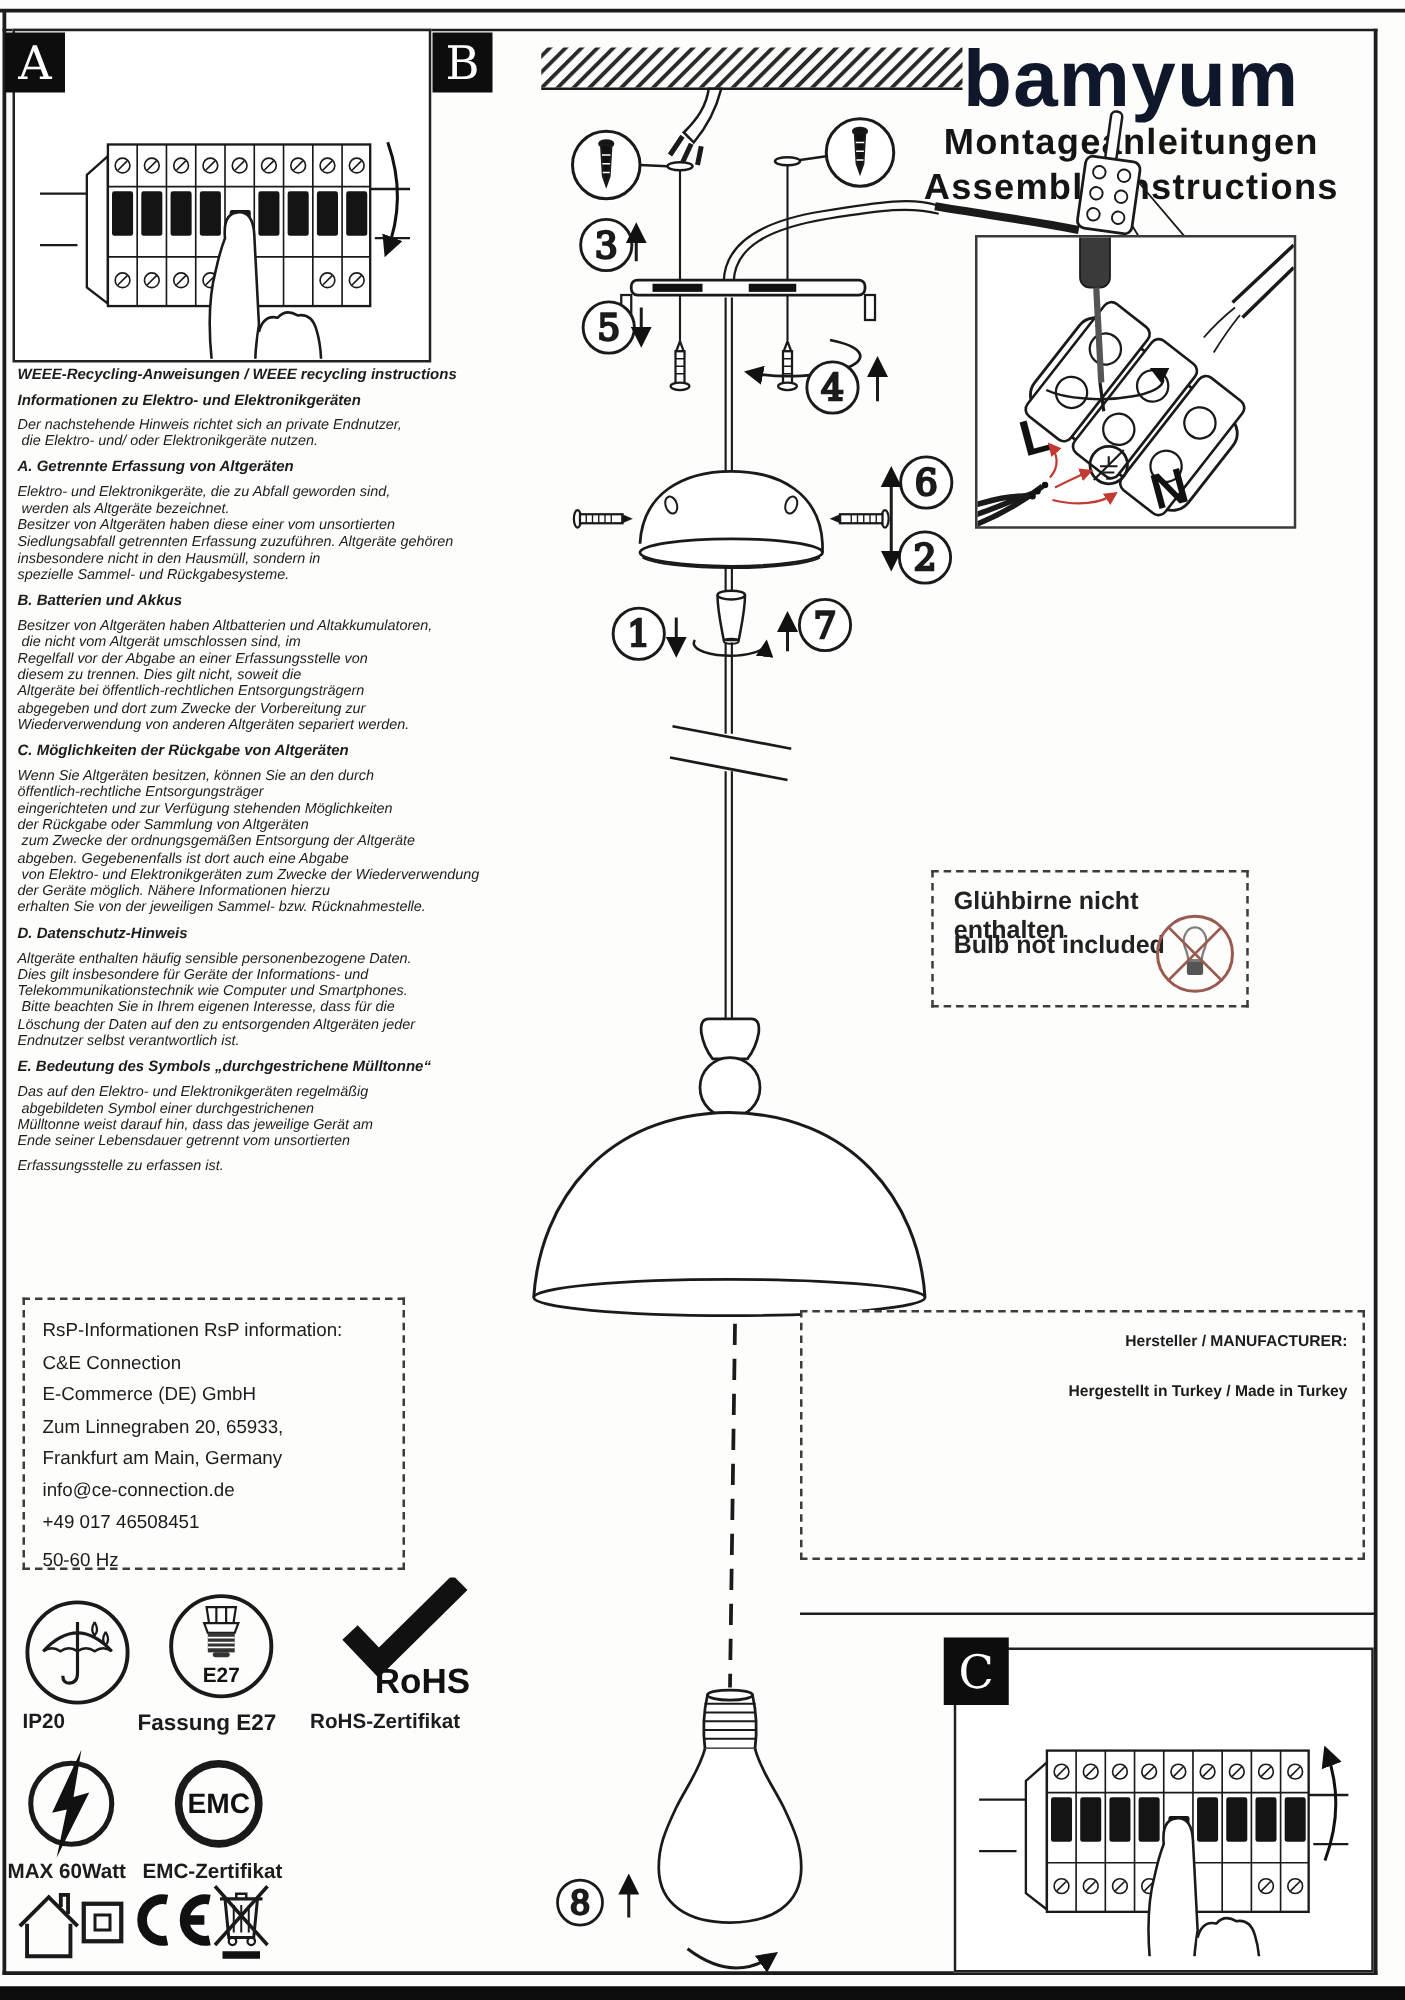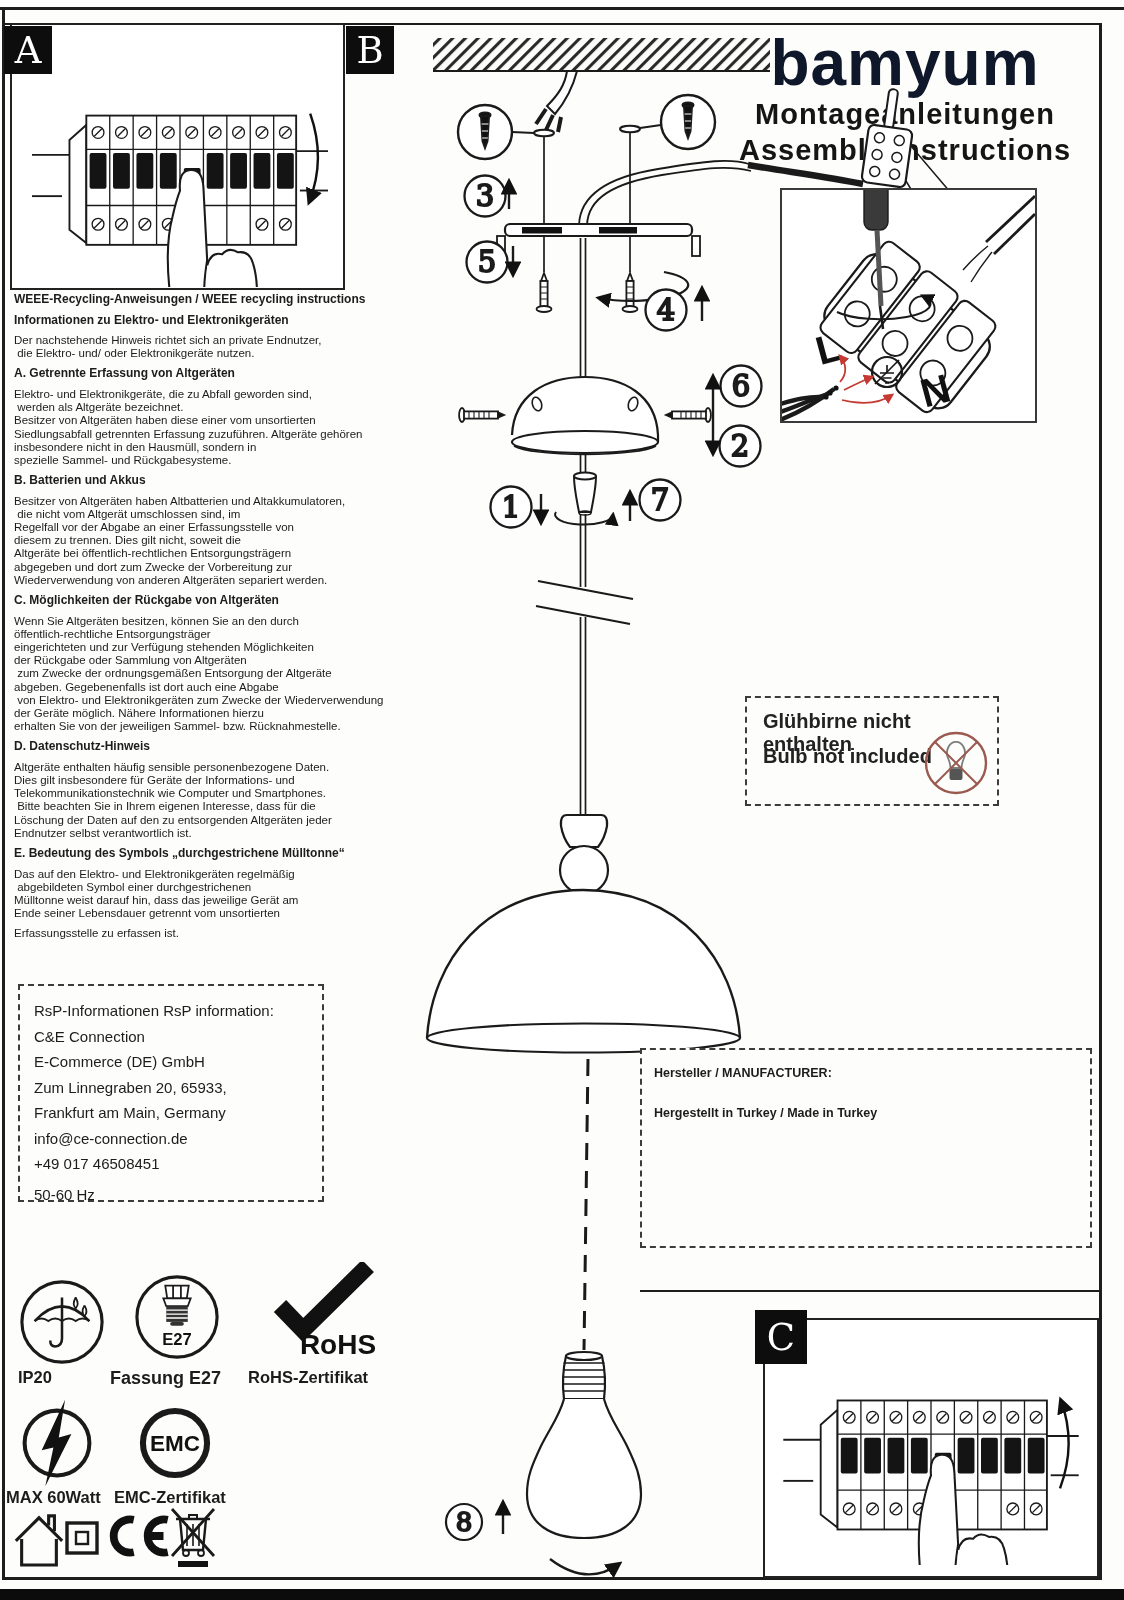--- a/index.html
+++ b/index.html
@@ -5,27 +5,27 @@
   * { margin:0; padding:0; box-sizing:border-box; }
   html,body { background:#e9e9e7; }
   body { width:1124px; height:1600px; position:relative; font-family:"Liberation Sans", sans-serif; color:#1c1c1c; }
   .page { position:absolute; left:0; top:0; width:1124px; height:1600px; background:#fdfdfc; overflow:hidden; }
   .abs { position:absolute; }
   .hline { background:#1d1d1d; height:2px; }
   .vline { background:#1d1d1d; width:3px; }
   .panel-label { background:#0d0d0d; color:#fff; font-family:"DejaVu Serif", serif; font-size:37px; display:flex; align-items:center; justify-content:center; }
   .boxed { border:2px solid #222; background:#fff; }
   .dashedbox { border:2px dashed #3c3c3c; background:#fdfdfc; }
-  .weee { width:462px; font-size:11.5px; line-height:13.2px; letter-spacing:0; }
+  .weee { width:462px; font-size:11.5px; line-height:13.2px; letter-spacing:0;font-style:italic; }
   .weee h3 { font-size:12px; line-height:13.5px; margin:7px 0 7px; font-weight:bold; }
   .weee .b { white-space:pre-wrap; margin-bottom:7px; }
   .brand-logo { font-size:64px; font-weight:bold; letter-spacing:1px; text-align:center; }
   .brand-sub { font-size:29px; font-weight:bold; letter-spacing:1px; text-align:center; color:#151515; }
   .rsp { font-size:15px; line-height:25.5px; padding:12px 14px; }
-  .manu { font-size:12.5px; font-weight:bold; line-height:26px; padding:10px 12px; }
+  .manu { font-size:12.5px; font-weight:bold; line-height:26px; padding:10px 12px;text-align:right; }
   .manu .b, .rsp .b { white-space:pre-wrap; }
   .notice-line { font-size:20px; font-weight:bold; color:#222; }
   .icon-label { font-size:16.5px; font-weight:bold; }
   .model-code { font-size:33px; font-weight:bold; letter-spacing:0.5px; }
   .numt { font-family:"DejaVu Serif", serif; font-size:29px; fill:#222; }
   .numt8 { font-family:"DejaVu Serif", serif; font-size:26px; fill:#222; }
   svg { display:block; }
   svg text { font-family:"Liberation Sans", sans-serif; }
 </style>
 </head>
@@ -377,21 +377,21 @@
     <div class="abs notice-line" style="left:16px;top:12px">Glühbirne nicht enthalten</div>
     <div class="abs notice-line" style="left:16px;top:47px">Bulb not included</div>
     <svg class="abs" style="left:174px;top:30px" width="70" height="70" viewBox="0 0 70 70" fill="none">
       <circle cx="35" cy="35" r="30" stroke="#9a5a50" stroke-width="2.4"></circle>
       <path d="M27,30 a9,11 0 1 1 16,0 q-2.5,6 -2.5,10 h-11 q0,-4 -2.5,-10 z" stroke="#7d7d7d" stroke-width="1.8"></path>
       <rect x="28.5" y="41" width="13" height="11" rx="2" fill="#555"></rect>
       <path d="M14,14 L56,56 M56,14 L14,56" stroke="#9a5a50" stroke-width="2"></path>
     </svg>
   </div>
 
-  <div class="abs dashedbox rsp" style="left:18px;top:984px;width:306px;height:218px;z-index:2">
+  <div class="abs dashedbox rsp" style="left:18px;top:1038px;width:306px;height:218px;z-index:2">
     <div>RsP-Informationen RsP information:</div>
     <div class="b">C&amp;E Connection
 E-Commerce (DE) GmbH
 Zum Linnegraben 20, 65933,
 Frankfurt am Main, Germany
 info@ce-connection.de
 +49 017 46508451</div>
     <div style="margin-top:5px">50-60 Hz</div>
   </div>
 

